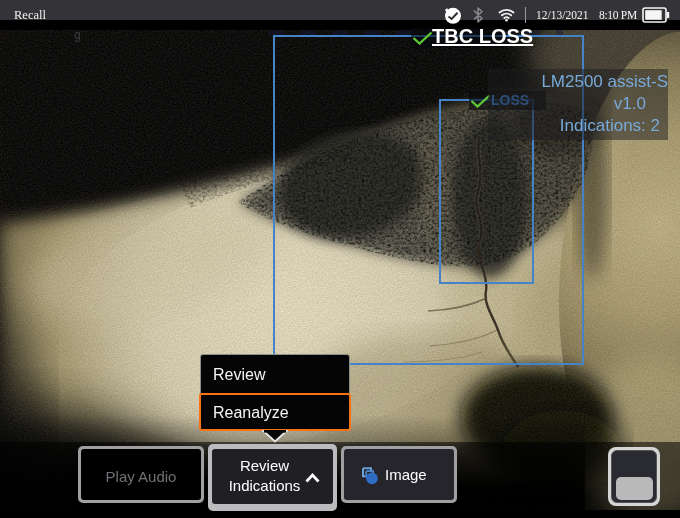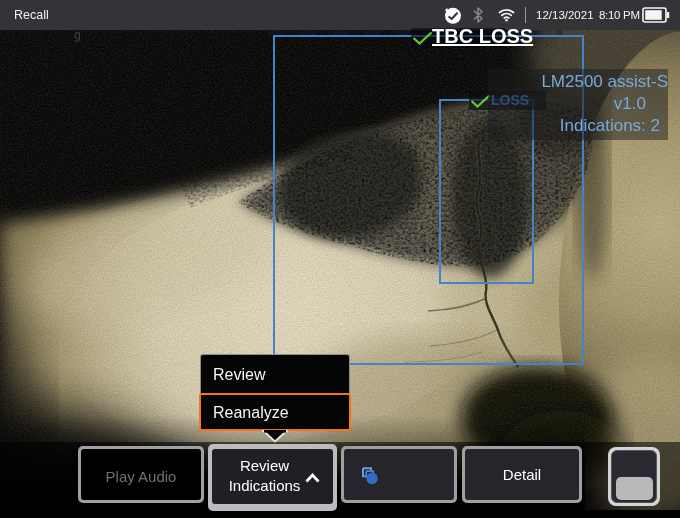--- a/index.html
+++ b/index.html
@@ -120,21 +120,21 @@
     <text x="74" y="9" font-size="12" fill="#3e3e3e" font-family="Liberation Sans">g</text>
     <text x="543" y="10" font-size="13" fill="#3a3a3a" font-family="Liberation Sans">p</text>
 
     <rect x="0" y="385" width="585" height="95" fill="url(#botG)"></rect>
     <path d="M70,420 L585,420 L585,480 L70,480 Z" fill="#000" opacity="0.45" filter="url(#b9)"></path>
     <rect x="0" y="412" width="680" height="68" fill="#000" opacity="0.55"></rect>
   </svg>
 
   <div class="abs" style="left:0;top:510px;width:680px;height:8px;background:#000;"></div>
 
-  <div class="abs" style="left:0;top:0;width:680px;height:30px;background:#343438;">
+  <div class="abs" style="left:0;top:0;width:680px;height:20px;background:#343438;font-family:Liberation Serif, serif;">
     <div class="abs" style="left:14px;top:0;height:30px;line-height:30px;color:#f2f2f2;font-size:12.5px;">Recall</div>
 
     <svg class="abs" style="left:443px;top:6px" width="19" height="19" viewBox="0 0 19 19">
       <circle cx="10" cy="9.8" r="8" fill="#ffffff"></circle>
       <path d="M5.5,10.5 L8.7,13 L14.5,6.7" stroke="#2e2e33" stroke-width="2" fill="none"></path>
       <path d="M2.2,4.2 l3.4,0 M3.9,2.5 l0,3.4" stroke="#ffffff" stroke-width="1.5"></path>
     </svg>
 
     <svg class="abs" style="left:471px;top:5px" width="14" height="20" viewBox="0 0 14 20">
       <path d="M3,5.5 L11,13.5 L7,17 L7,3 L11,6.5 L3,14.5" stroke="#85858d" stroke-width="1.6" fill="none" stroke-linejoin="round"></path>
@@ -200,26 +200,24 @@
     </div>
   </div>
 
   <div class="abs" style="left:341px;top:446px;width:116px;height:57px;background:#a0a0a2;border-radius:5px;">
     <div class="abs" style="left:3px;top:3px;right:3px;bottom:3px;background:#25252b;border-radius:3px;color:#fff;font-size:15px;">
       <svg class="abs" style="left:16px;top:17px" width="20" height="20" viewBox="0 0 20 20">
         <path d="M3,2.2 h8 v2.6 M3,2.2 v8 h2.6" fill="none" stroke="#6aa0d8" stroke-width="2"></path>
         <path d="M6.2,5.2 h7 v2.4 M6.2,5.2 v6.5" fill="none" stroke="#4a86cc" stroke-width="1.8"></path>
         <circle cx="12" cy="12.4" r="5.8" fill="#2f6cc4"></circle>
       </svg>
-    </div>
-  </div>
-
-  <div class="abs" style="left:462px;top:446px;width:120px;height:57px;background:#a0a0a2;border-radius:5px;">
-    <div class="abs" style="left:3px;top:3px;right:3px;bottom:3px;background:#25252b;border-radius:3px;color:#fff;font-size:15px;text-align:center;line-height:51px;">Detail</div>
-  </div>
+      <div class="abs" style="left:41px;top:0;line-height:51px;">Image</div>
+    </div>
+  </div>
+
 
   <div class="abs" style="left:608px;top:447px;width:52px;height:59px;background:#d5d5d5;border-radius:8px;">
     <div class="abs" style="left:3px;top:3px;right:3px;bottom:3px;background:#2a2a32;border-radius:6px;border:1px solid #555;">
       <div class="abs" style="left:4px;top:26px;width:37px;height:23px;background:#b9b9b9;border-radius:5px;"></div>
     </div>
   </div>
 
 </div>
 
 </body></html>

